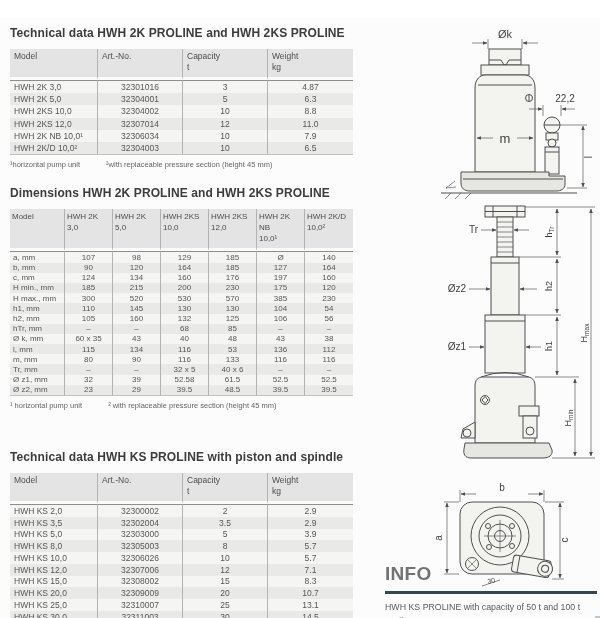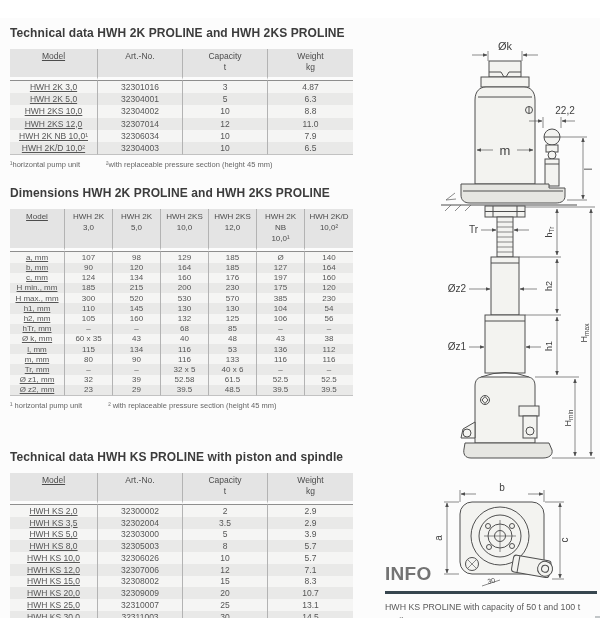--- a/index.html
+++ b/index.html
@@ -13,42 +13,42 @@
   .sec { position:absolute; width:345px; }
   #sec1 { left:10px; top:8px; }
   #sec2 { left:10px; top:168px; }
   #sec3 { left:10px; top:432px; }
   .title { font-size:12px; font-weight:bold; color:#3c3c3c; margin:0 0 9px 0; letter-spacing:.1px; }
 
   table.tbl { border-collapse:separate; border-spacing:0; table-layout:fixed; width:343px; }
   .tbl th {
     background:#e4e4e4; font-weight:normal; color:#4c4c4c;
     font-size:8.5px; line-height:1.35; padding:2px 4px 3px;
-    vertical-align:top; text-align:center; white-space:pre-line;
+    vertical-align:top; text-align:left; white-space:pre-line;
     border-bottom:3px solid #fcfcfc;
   }
   .tbl td {
     color:#565656; font-size:8.5px; line-height:1.2;
     text-align:center; padding:1px 4px;
   }
-  .tbl th:first-child, .tbl td:first-child { text-align:center;text-decoration:underline; }
+  .tbl th:first-child, .tbl td:first-child { text-align:left; }
   .tbl th:not(:last-child), .tbl td:not(:last-child) { border-right:1px solid #b3b3b3; }
   .tbl tbody tr:first-child td { border-top:1.5px solid #8e8e8e; }
   .tbl tbody tr:last-child td { border-bottom:1px solid #c2c2c2; }
   .tbl tbody tr:nth-child(odd) { background:#f5f5f4; }
   .tbl tbody tr:nth-child(even) { background:#e9e9e8; }
 
   #sec2 .tbl th { font-size:8px; padding:3px 2px 4px; }
   #sec2 .tbl td { font-size:8px; line-height:1.15; padding:.5px 3px; }
   #sec3 .tbl td { padding:.8px 4px; }
 
   .footnote { margin-top:5px; font-size:7.5px; color:#666; display:flex; gap:26px; }
 
   .draw { position:absolute; }
-  #draw1 { left:425px; top:20px; }
+  #draw1 { left:425px; top:8px; }
   #draw2 { left:425px; top:182px; }
   #draw3 { left:432px; top:462px; }
   .draw svg text { fill:#3f3f3f; font-family:"Liberation Sans", sans-serif; }
   .ln { stroke:#4f4f4f; stroke-width:1; fill:none; }
   .thin { stroke:#5a5a5a; stroke-width:.7; fill:none; }
   .fillbody { fill:#f3f3f0; stroke:#4f4f4f; stroke-width:1; }
   .fillbase { fill:#e6e6e2; stroke:#4f4f4f; stroke-width:1; }
 
   #info { position:absolute; left:385px; top:545px; width:212px; }
   .info-head { font-size:19px; font-weight:bold; color:#737373; letter-spacing:.3px; }

